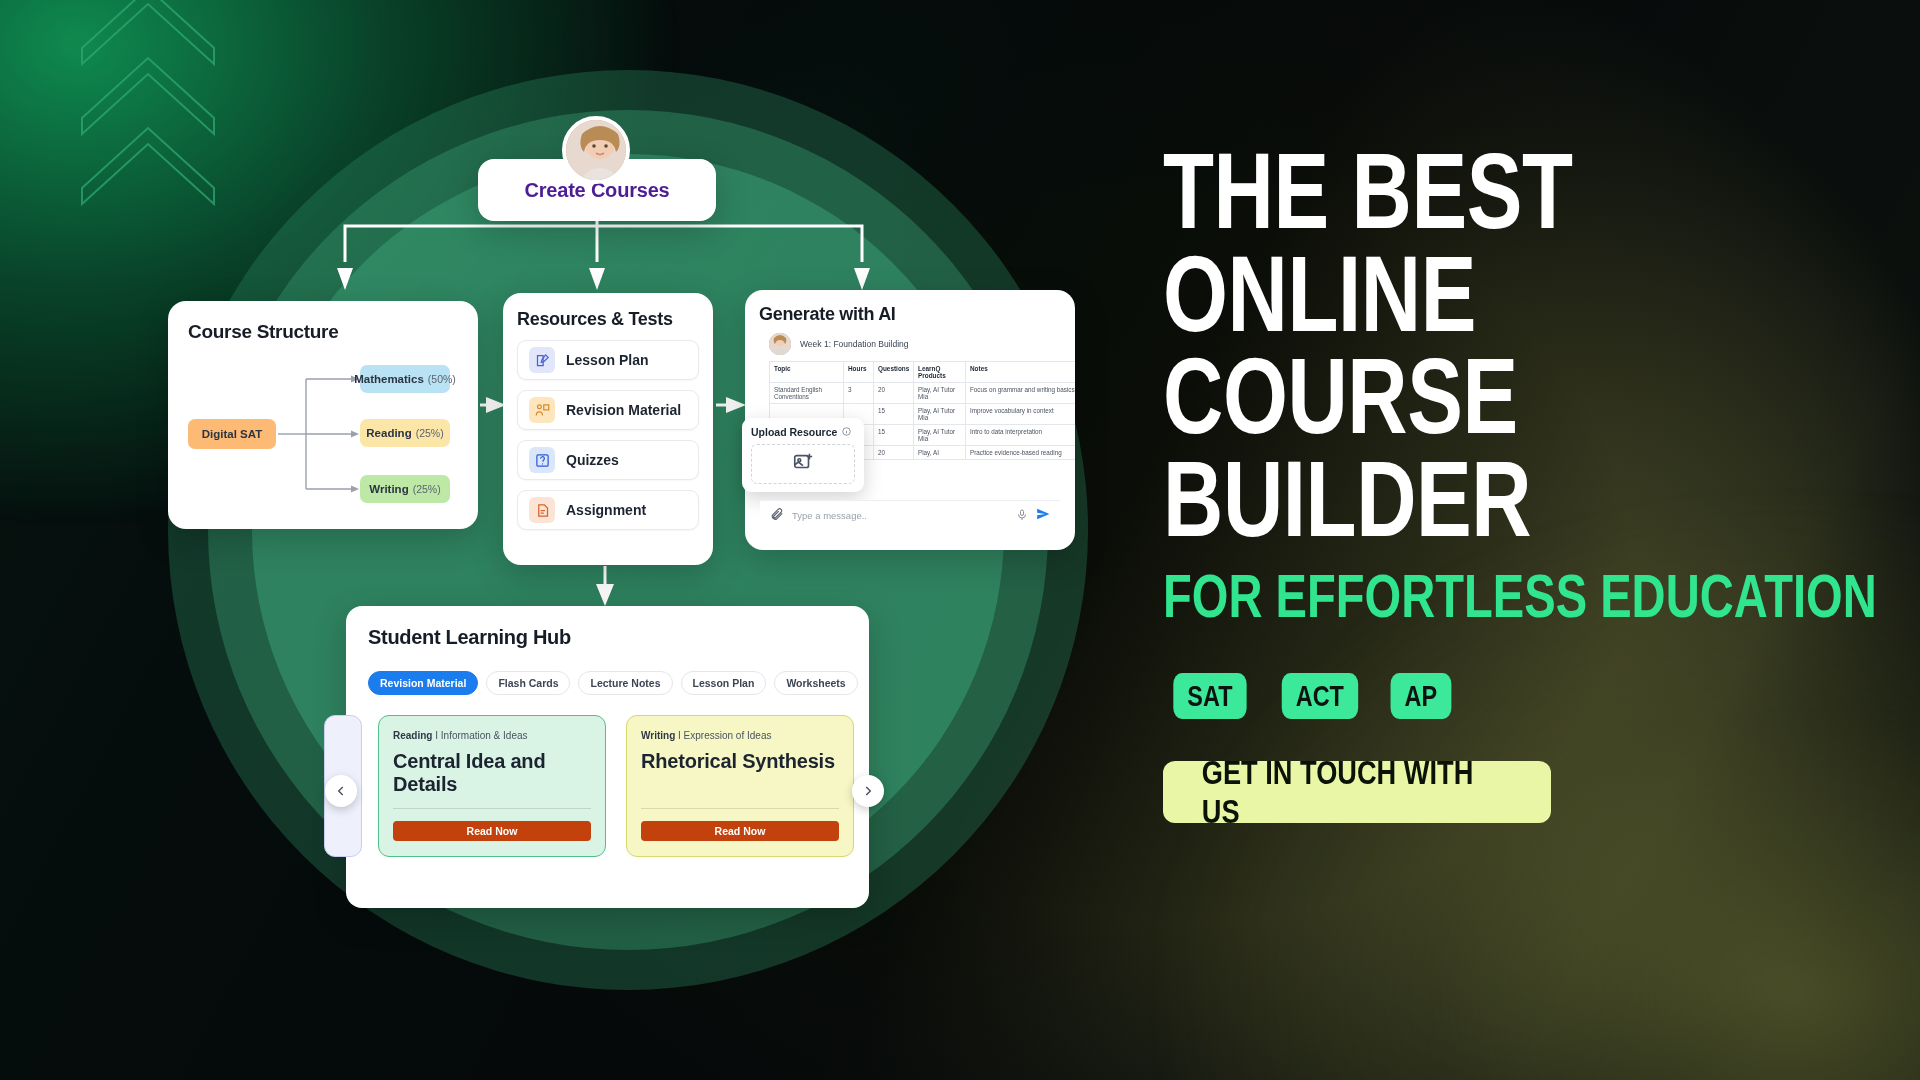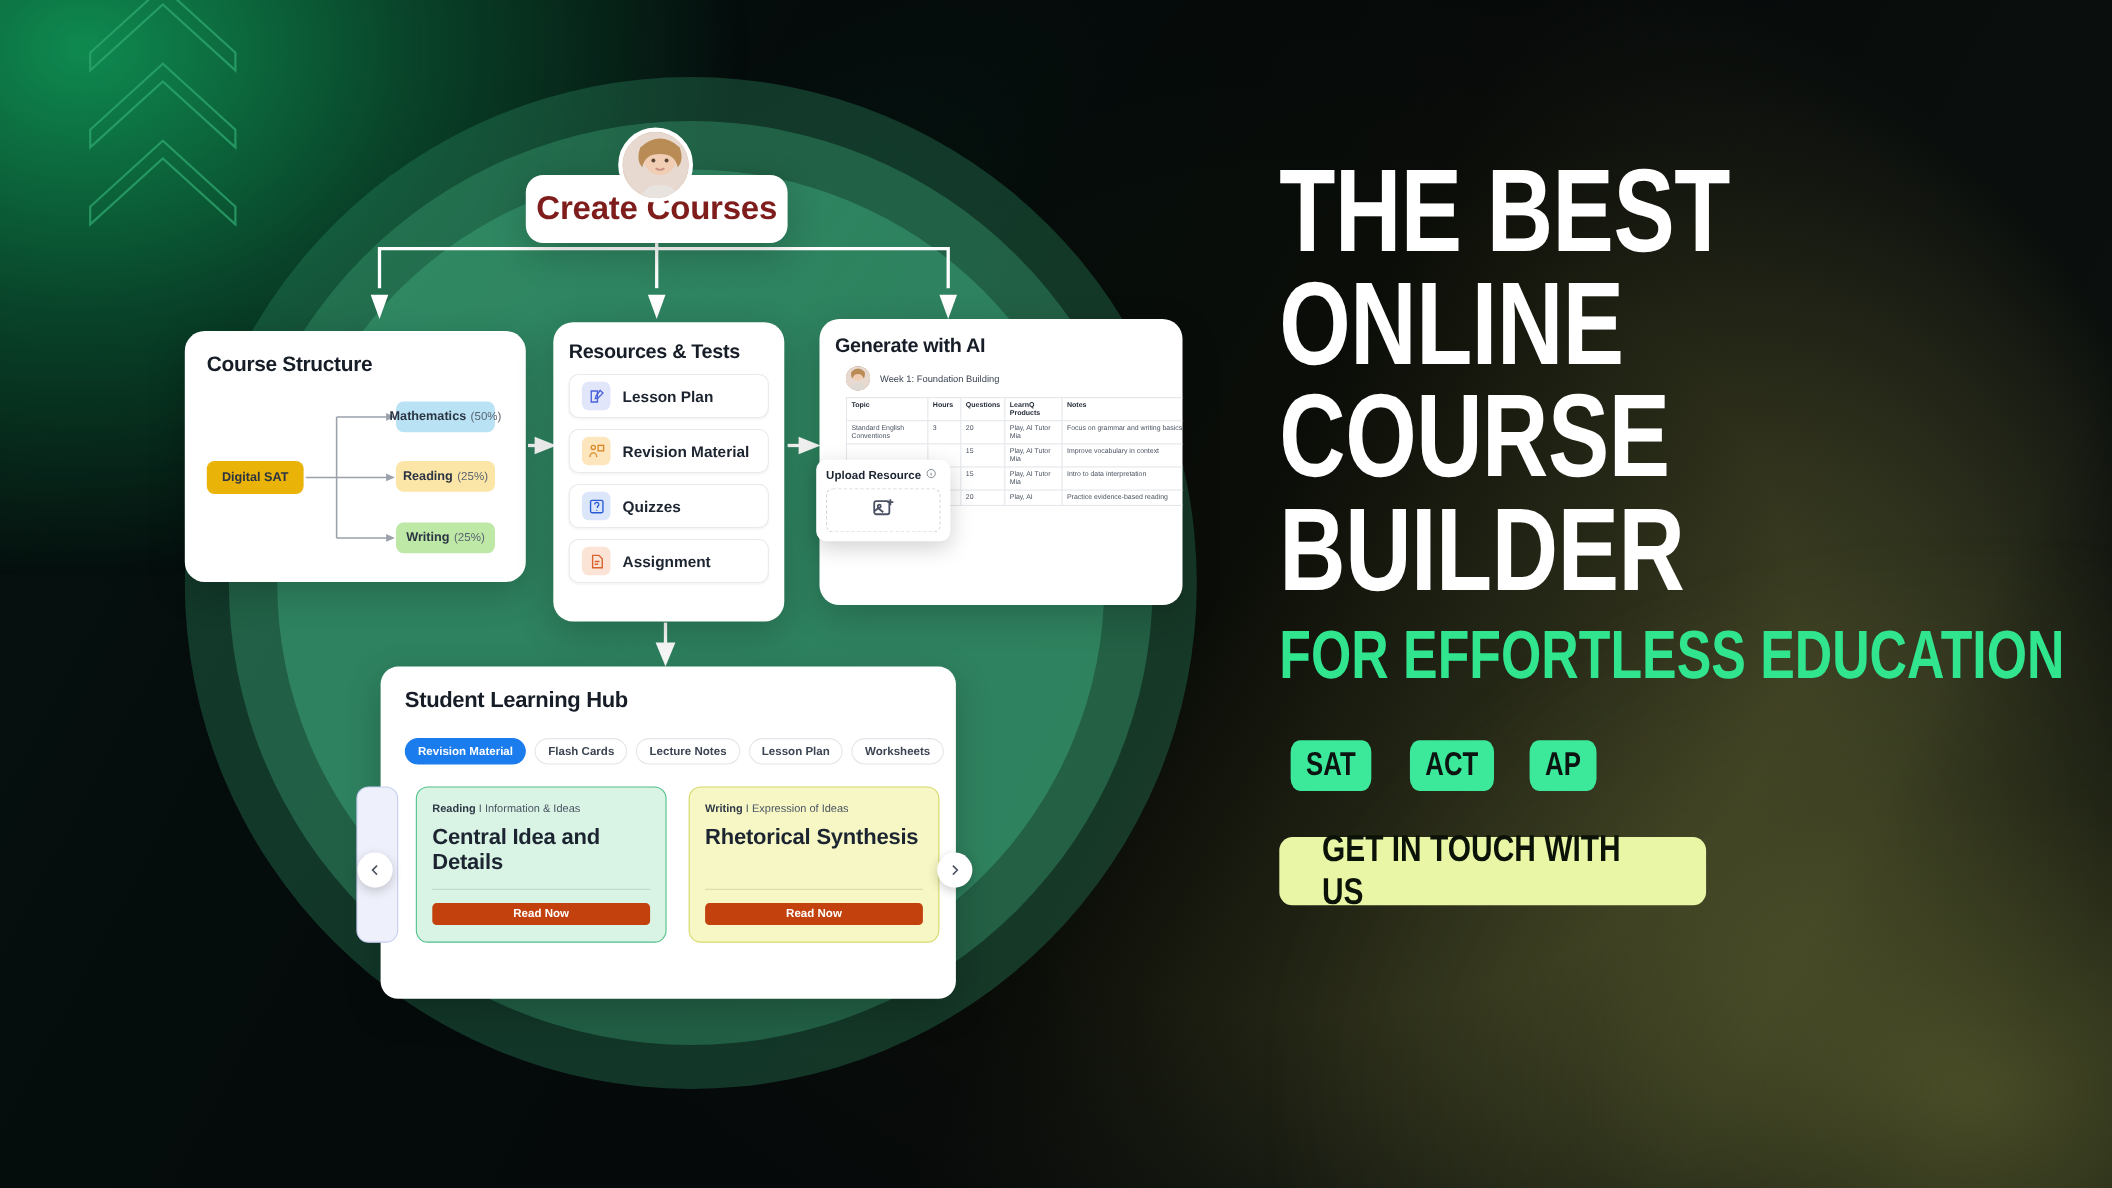--- a/index.html
+++ b/index.html
@@ -47,37 +47,37 @@
     border-radius: 18px;
     box-shadow: 0 10px 34px rgba(0,0,0,.20);
   }
 
   
   #create-courses {
     left: 478px; top: 159px; width: 238px; height: 62px;
     display: flex; align-items: center; justify-content: center;
     border-radius: 16px;
   }
-  #create-courses .txt { font-size: 30px; font-weight: 600; color: #7f1d1d; letter-spacing: -.2px; }
+  #create-courses .txt { font-size: 20px; font-weight: 600; color: #4c1d95; letter-spacing: -.2px; }
   #avatar-top {
     position: absolute; left: 562px; top: 116px; width: 68px; height: 68px; border-radius: 50%;
     border: 4px solid #ffffff; overflow: hidden; z-index: 5;
     background: #cfa88e;
   }
 
   
   #course-structure { left: 168px; top: 301px; width: 310px; height: 228px; padding: 20px 20px; }
   .card-title { font-size: 19px; font-weight: 700; color: #161d27; letter-spacing: -.3px; }
   #cs-body { position: relative; margin-top: 20px; height: 160px; }
   .node {
     position: absolute; border-radius: 7px; display:flex; align-items:center; justify-content:center;
     font-size: 11.5px; font-weight: 700; color:#2b3442; white-space: nowrap;
   }
   .node .pct { font-weight: 500; color:#5b6470; margin-left: 4px; font-size: 10.5px; }
-  #n-root { left: 0px; top: 56px; width: 88px; height: 30px; background: #eab308; text-align: center; }
+  #n-root { left: 0px; top: 56px; width: 88px; height: 30px; background: #fdba74; text-align: center; }
   #n-math { left: 172px; top: 2px;  width: 90px; height: 28px; background: #b9e3f5; }
   #n-read { left: 172px; top: 56px; width: 90px; height: 28px; background: #fbe6a8; }
   #n-writ { left: 172px; top: 112px; width: 90px; height: 28px; background: #bee8a6; }
   #cs-svg { position: absolute; left:0; top:0; width: 280px; height: 160px; }
 
   
   #resources { left: 503px; top: 293px; width: 210px; height: 272px; padding: 16px 14px; }
   #resources .card-title { font-size: 18px; }
   .res-row {
     margin-top: 10px; height: 40px; background:#fff; border: 1px solid #e8eaee; border-radius: 9px;
@@ -382,20 +382,39 @@
         <svg width="22" height="22" viewBox="0 0 24 24" fill="none" stroke="#4a5264" stroke-width="1.8">
           <rect x="3" y="5" width="15" height="13" rx="2"></rect>
           <circle cx="8" cy="10" r="1.5"></circle>
           <path d="M3 15l4-3 5 4"></path>
           <path d="M19 3v6M16 6h6"></path>
         </svg>
       </span>
     </div>
   </div>
 
+  <div id="chat-bar">
+    <span>
+      <svg width="14" height="14" viewBox="0 0 24 24" fill="none" stroke="#5b6370" stroke-width="2">
+        <path d="M21 11l-9 9a5 5 0 0 1-7-7l9-9a3.5 3.5 0 0 1 5 5l-9 9a2 2 0 0 1-3-3l8-8"></path>
+      </svg>
+    </span>
+    <span id="chat-placeholder">Type a message..</span>
+    <span>
+      <svg width="12" height="12" viewBox="0 0 24 24" fill="none" stroke="#8a929e" stroke-width="2">
+        <rect x="9" y="2" width="6" height="11" rx="3"></rect>
+          <path d="M5 11a7 7 0 0 0 14 0M12 18v4"></path>
+      </svg>
+    </span>
+    <span>
+      <svg width="14" height="14" viewBox="0 0 24 24" fill="#1a7ced">
+        <path d="M2 21l21-9L2 3v7l14 2-14 2z"></path>
+      </svg>
+    </span>
+  </div>
 
   <div class="card" id="hub">
     <div class="card-title">Student Learning Hub</div>
     <div id="hub-tabs">
       <div class="hub-tab active">Revision Material</div>
       <div class="hub-tab">Flash Cards</div>
       <div class="hub-tab">Lecture Notes</div>
       <div class="hub-tab">Lesson Plan</div>
       <div class="hub-tab">Worksheets</div>
     </div>

